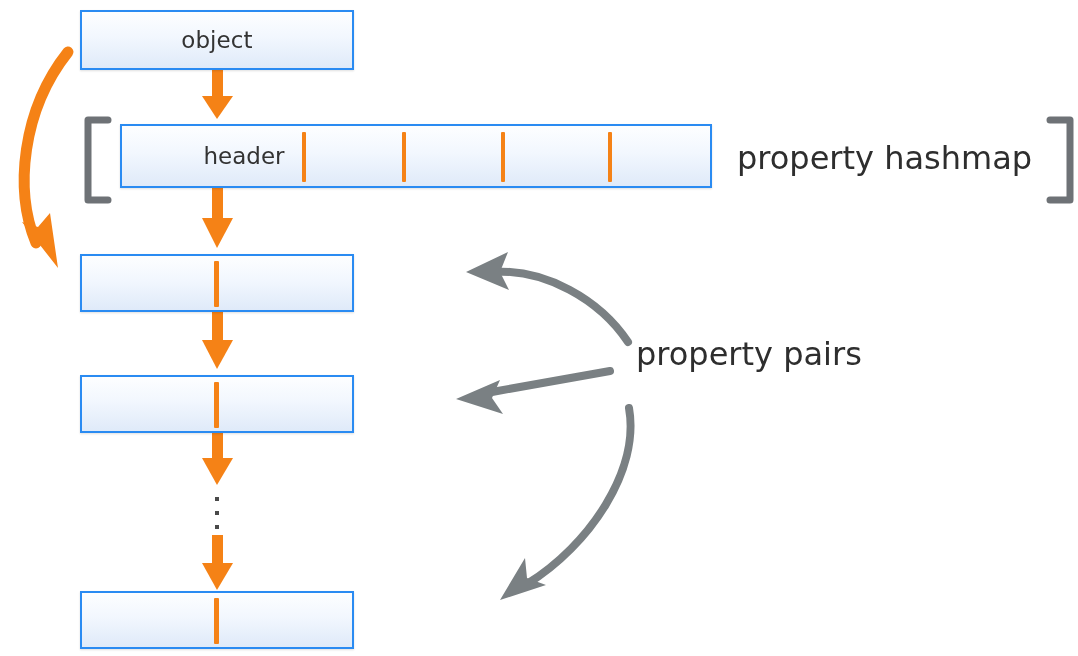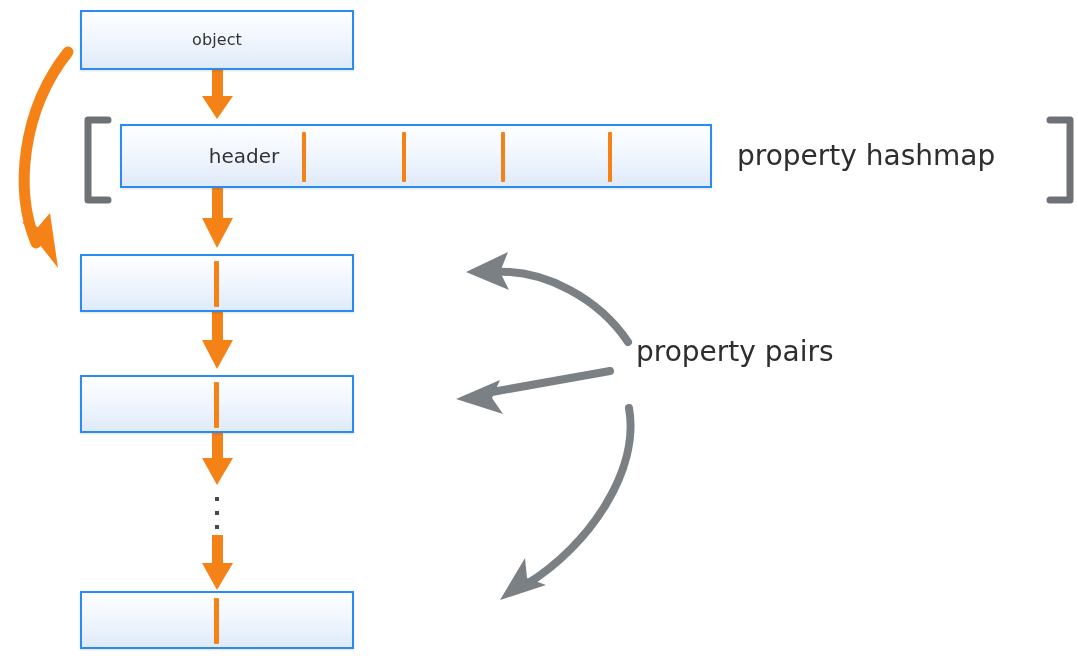--- a/index.html
+++ b/index.html
@@ -25,33 +25,33 @@
     background: linear-gradient(to bottom, #fdfeff 0%, #f2f7fe 45%, #dfeaf9 100%);
     box-shadow: 0 1px 2px rgba(0,0,0,0.13);
   }
   .box-label {
     position: absolute;
     left: 0;
     right: 0;
     top: 50%;
     transform: translateY(-50%);
     text-align: center;
-    font-size: 16px;
+    font-size: 23px;
     color: #333333;
     letter-spacing: 0.1px;
     line-height: 1;
   }
   .header-label {
     position: absolute;
     top: 50%;
     transform: translateY(-50%);
     left: 38px;
     width: 168px;
     text-align: center;
-    font-size: 20px;
+    font-size: 23px;
     color: #333333;
     line-height: 1;
   }
   
   .tick {
     position: absolute;
     width: 4px;
     background: #f58216;
     border-radius: 1px;
   }
@@ -67,21 +67,21 @@
     position: absolute;
     left: 0;
     top: 0;
     width: 1078px;
     height: 656px;
     pointer-events: none;
   }
   
   .txt {
     position: absolute;
-    font-size: 28px;
+    font-size: 32px;
     color: #2e2e2e;
     white-space: nowrap;
     line-height: 1;
   }
   
   .dot {
     position: absolute;
     width: 4px;
     height: 4px;
     background: #4a4a4a;

